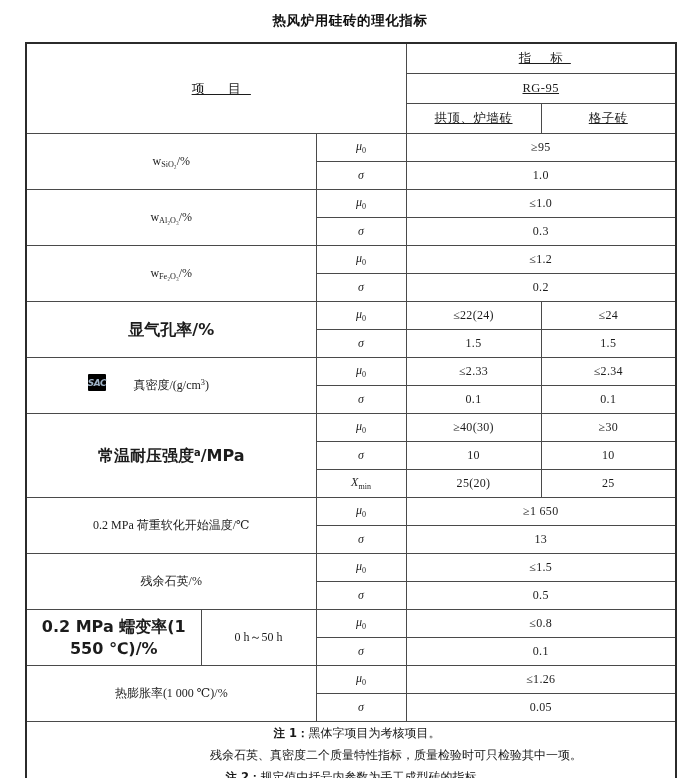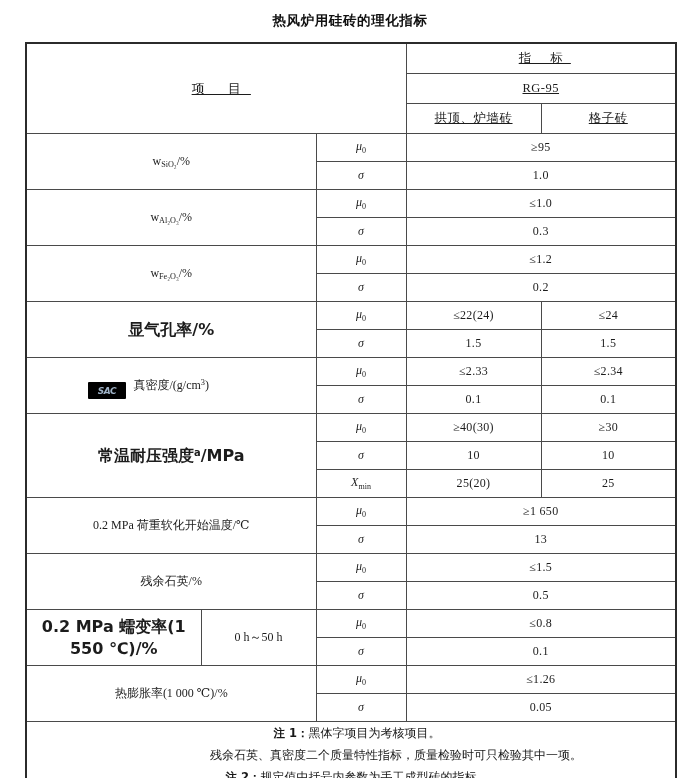--- a/index.html
+++ b/index.html
@@ -133,35 +133,34 @@
     font-weight: bold;
     font-size: 11.5px;
   }
   .note-line.indent { padding-left: 90px; }
 
   
   .watermark {
     position: absolute;
     left: 88px;
     top: 374px;
-    width: 38px;
+    width: 18px;
     height: 17px;
     background: #000000;
     border-radius: 1px;
     display: flex;
     align-items: center;
     justify-content: center;
     font-family: "DejaVu Sans", "Liberation Sans", sans-serif;
     font-size: 9px;
     font-weight: bold;
     font-style: italic;
     color: #9fb3c8;
     letter-spacing: -0.5px;
     pointer-events: none;
-    margin-top: 8px;
   }
 </style>
 </head>
 <body>
 
 <div class="page">
 
   <div class="doc-title">热风炉用硅砖的理化指标</div>
 
   <div class="tbl-wrap">

